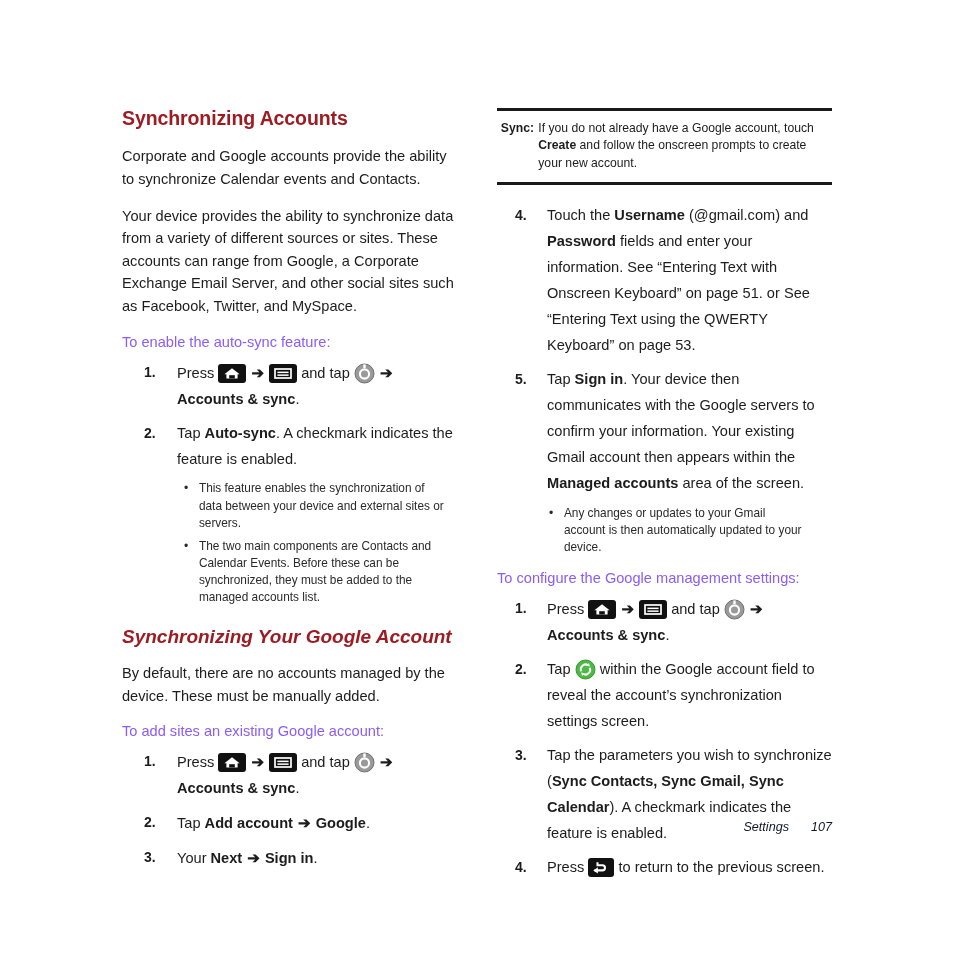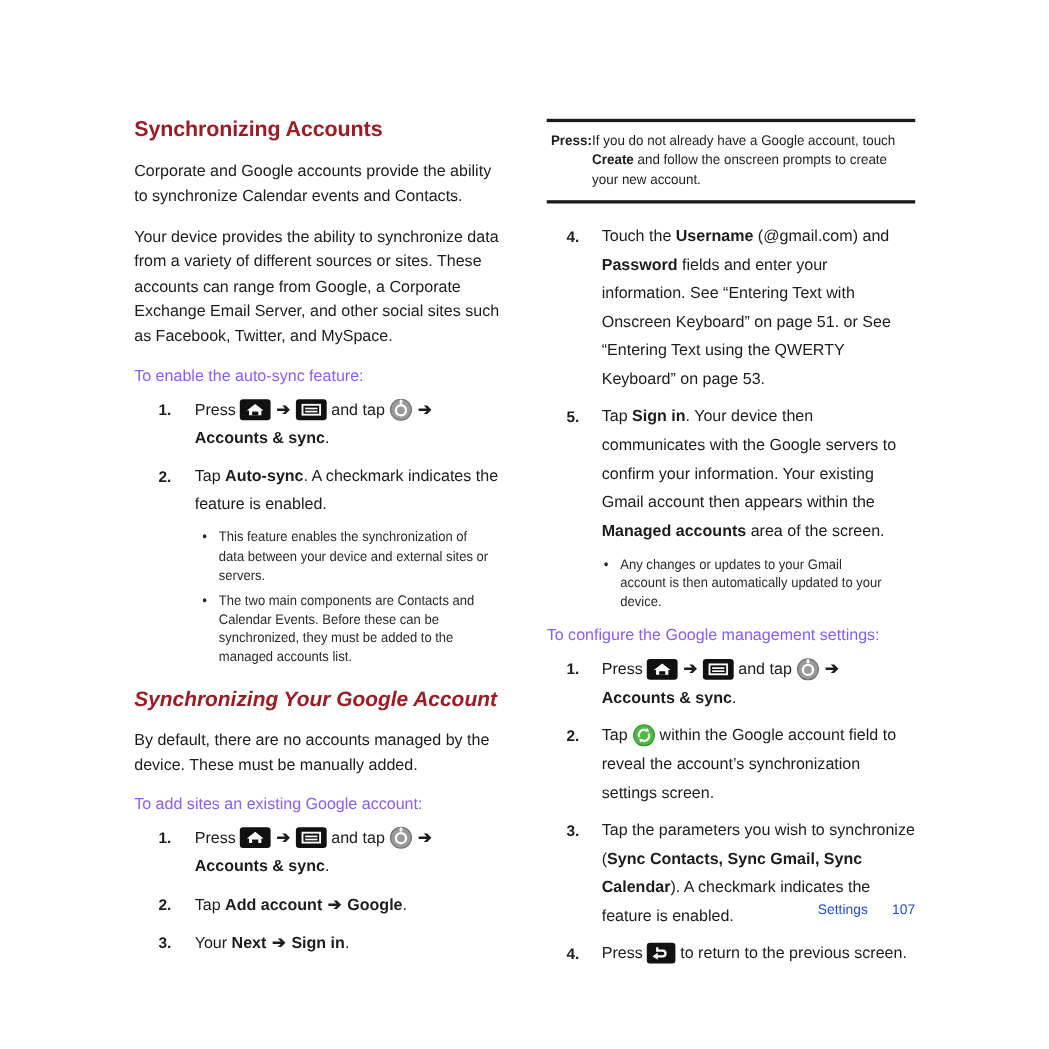--- a/index.html
+++ b/index.html
@@ -168,22 +168,23 @@
     font-size: 15px;
     padding: 0 1px;
   }
 
   
   .footer {
     position: absolute;
     right: 122px;
     top: 820px;
     font-size: 12.6px;
-    color: #1d4ed8;
+    color: #0f172a;
     white-space: nowrap;
+    font-style: italic;
   }
   .footer .f-label { margin-right: 22px; }
   .footer .f-page { font-weight: normal; }
 </style>
 </head>
 <body>
 
 <div class="page">
 
   <div class="col-left">
@@ -283,21 +284,21 @@
         <span class="num">3.</span>
         <span>Your </span><b>Next</b> <span class="arrow">➔</span> <b>Sign in</b><span>.</span>
       </li>
     </ul>
   </div>
 
   <div class="col-right">
 
     <div class="notebox">
       <div class="note-inner">
-        <span class="note-label">Press:</span><span>If you do not already have a Google account, touch </span><b>Create</b><span> and follow the onscreen prompts to create your new account.</span>
+        <span class="note-label">Sync:</span><span>If you do not already have a Google account, touch </span><b>Create</b><span> and follow the onscreen prompts to create your new account.</span>
       </div>
     </div>
 
     <ul class="numlist">
       <li class="numitem r">
         <span class="num">4.</span>
         <span>Touch the </span><b>Username</b><span> (@gmail.com) and </span><b>Password</b><span> fields and enter your information. See “Entering Text with Onscreen Keyboard” on page 51. or See “Entering Text using the QWERTY Keyboard” on page 53.</span>
       </li>
 
       <li class="numitem r">

